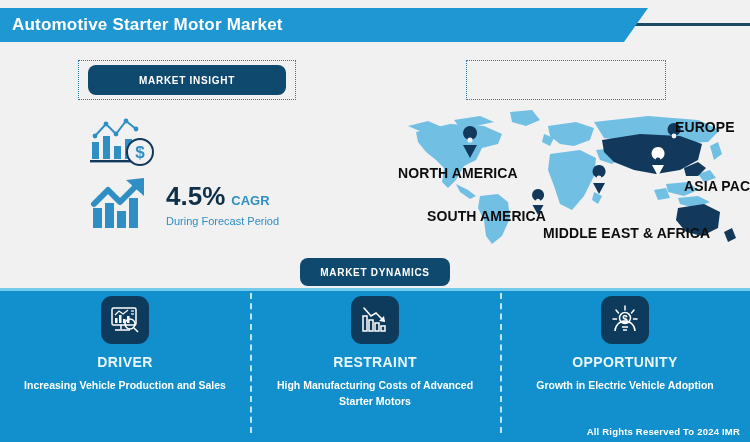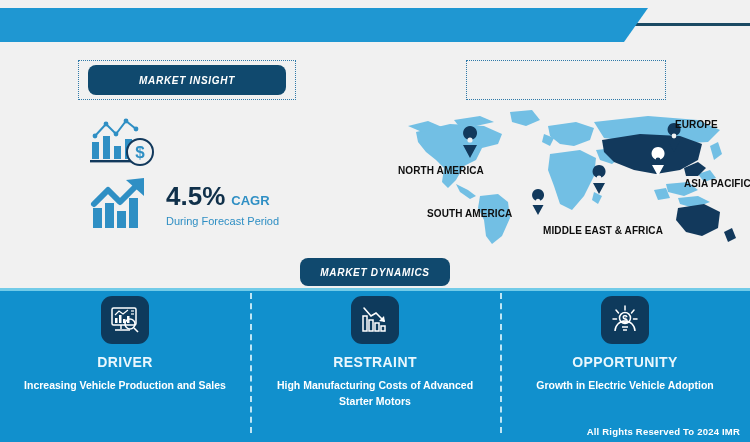--- a/index.html
+++ b/index.html
@@ -27,21 +27,20 @@
     white-space:nowrap;
   }
 
   
   .dotbox{position:absolute;border:1.5px dotted #2f79a8;box-sizing:border-box;}
   .pill{
     position:absolute;background:#10496e;border-radius:8px;
     color:#fff;font-size:10px;font-weight:bold;letter-spacing:.7px;
     display:flex;align-items:center;justify-content:center;text-align:left;
     box-sizing:border-box;
-    font-style:italic;
   }
 
   .mi-box{left:78px;top:60px;width:218px;height:40px;}
   .mi-pill{left:88px;top:65px;width:198px;height:30px;}
 
   .ga-box{left:466px;top:60px;width:200px;height:40px;}
   .ga-pill{left:474px;top:65px;width:184px;height:30px;}
 
   .md-pill{left:300px;top:258px;width:150px;height:28px;font-size:10px;}
 
@@ -56,21 +55,21 @@
   .stat-unit{font-size:13px;font-weight:bold;color:#2f8fc4;margin-left:6px;}
   .stat-sub{font-size:11px;color:#2f8fc4;margin-top:5px;}
 
   .row-size{left:88px;top:112px;}
   .row-cagr{left:88px;top:176px;}
 
   
   .map{position:absolute;left:398px;top:104px;width:352px;height:148px;}
   .map svg{display:block;width:352px;height:148px;}
   .maplabel{
-    position:absolute;font-size:10px;font-weight:bold;color:#0d0d0d;
+    position:absolute;font-size:14px;font-weight:bold;color:#0d0d0d;
     white-space:nowrap;letter-spacing:.1px;
   }
   .lbl-na{left:398px;top:165px;}
   .lbl-sa{left:427px;top:208px;}
   .lbl-me{left:543px;top:225px;}
   .lbl-eu{left:675px;top:119px;}
   .lbl-ap{left:684px;top:178px;}
 
   
   .panel{position:absolute;left:0;top:288px;width:750px;height:154px;background:#1190cd;}
@@ -106,20 +105,21 @@
   }
 </style>
 </head>
 <body>
 
 <div class="stage">
 
   <div class="header-wrap">
     <div class="header-line"></div>
     <div class="header-band"></div>
+    <div class="header-title">Automotive Starter Motor Market</div>
   </div>
 
   <div class="dotbox mi-box"></div>
   <div class="pill mi-pill">MARKET INSIGHT</div>
 
   <div class="statrow row-size">
     <div class="stat-icon">
       <svg viewBox="0 0 70 58" width="70" height="58">
         <g fill="none" stroke="#2f8fc4" stroke-width="2">
           <polyline points="7,24 18,12 28,22 38,9 48,17"></polyline>

